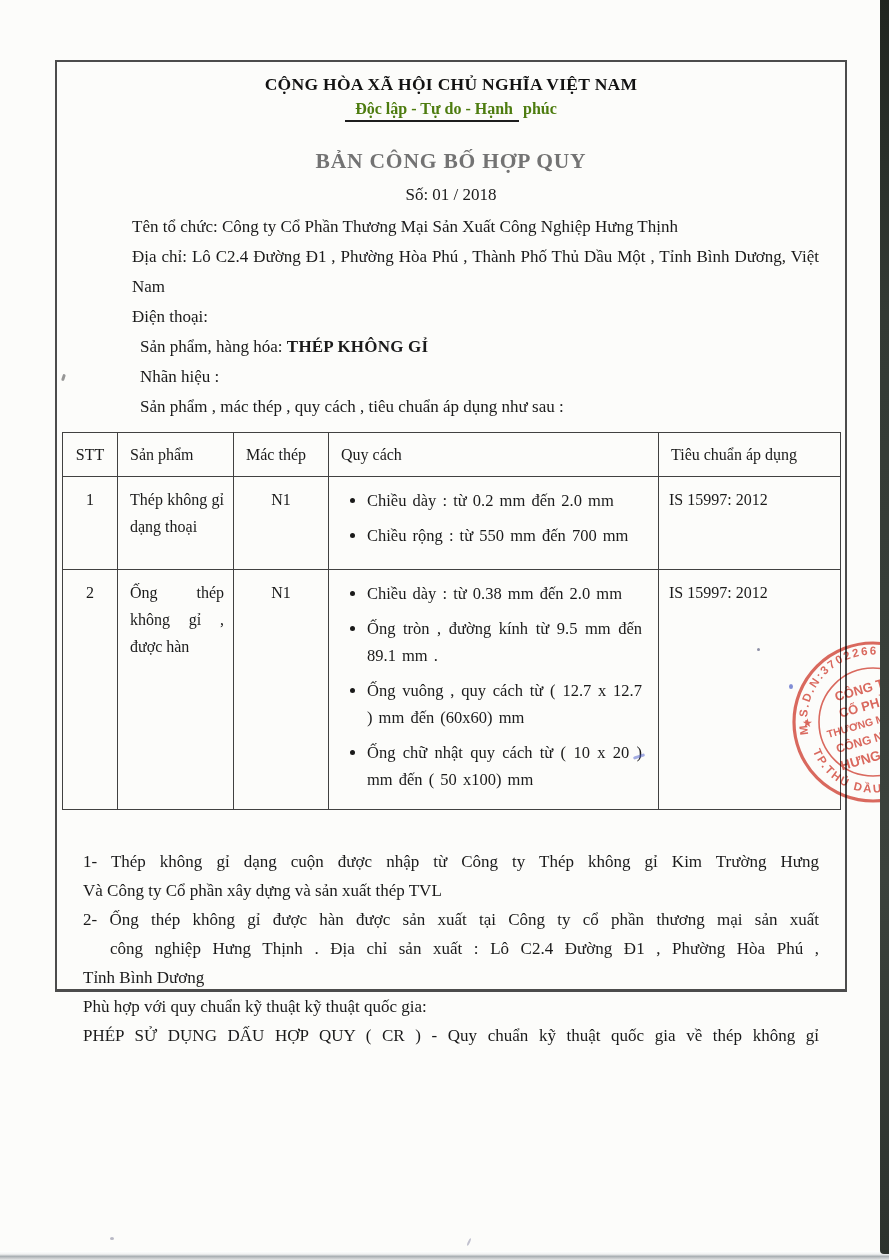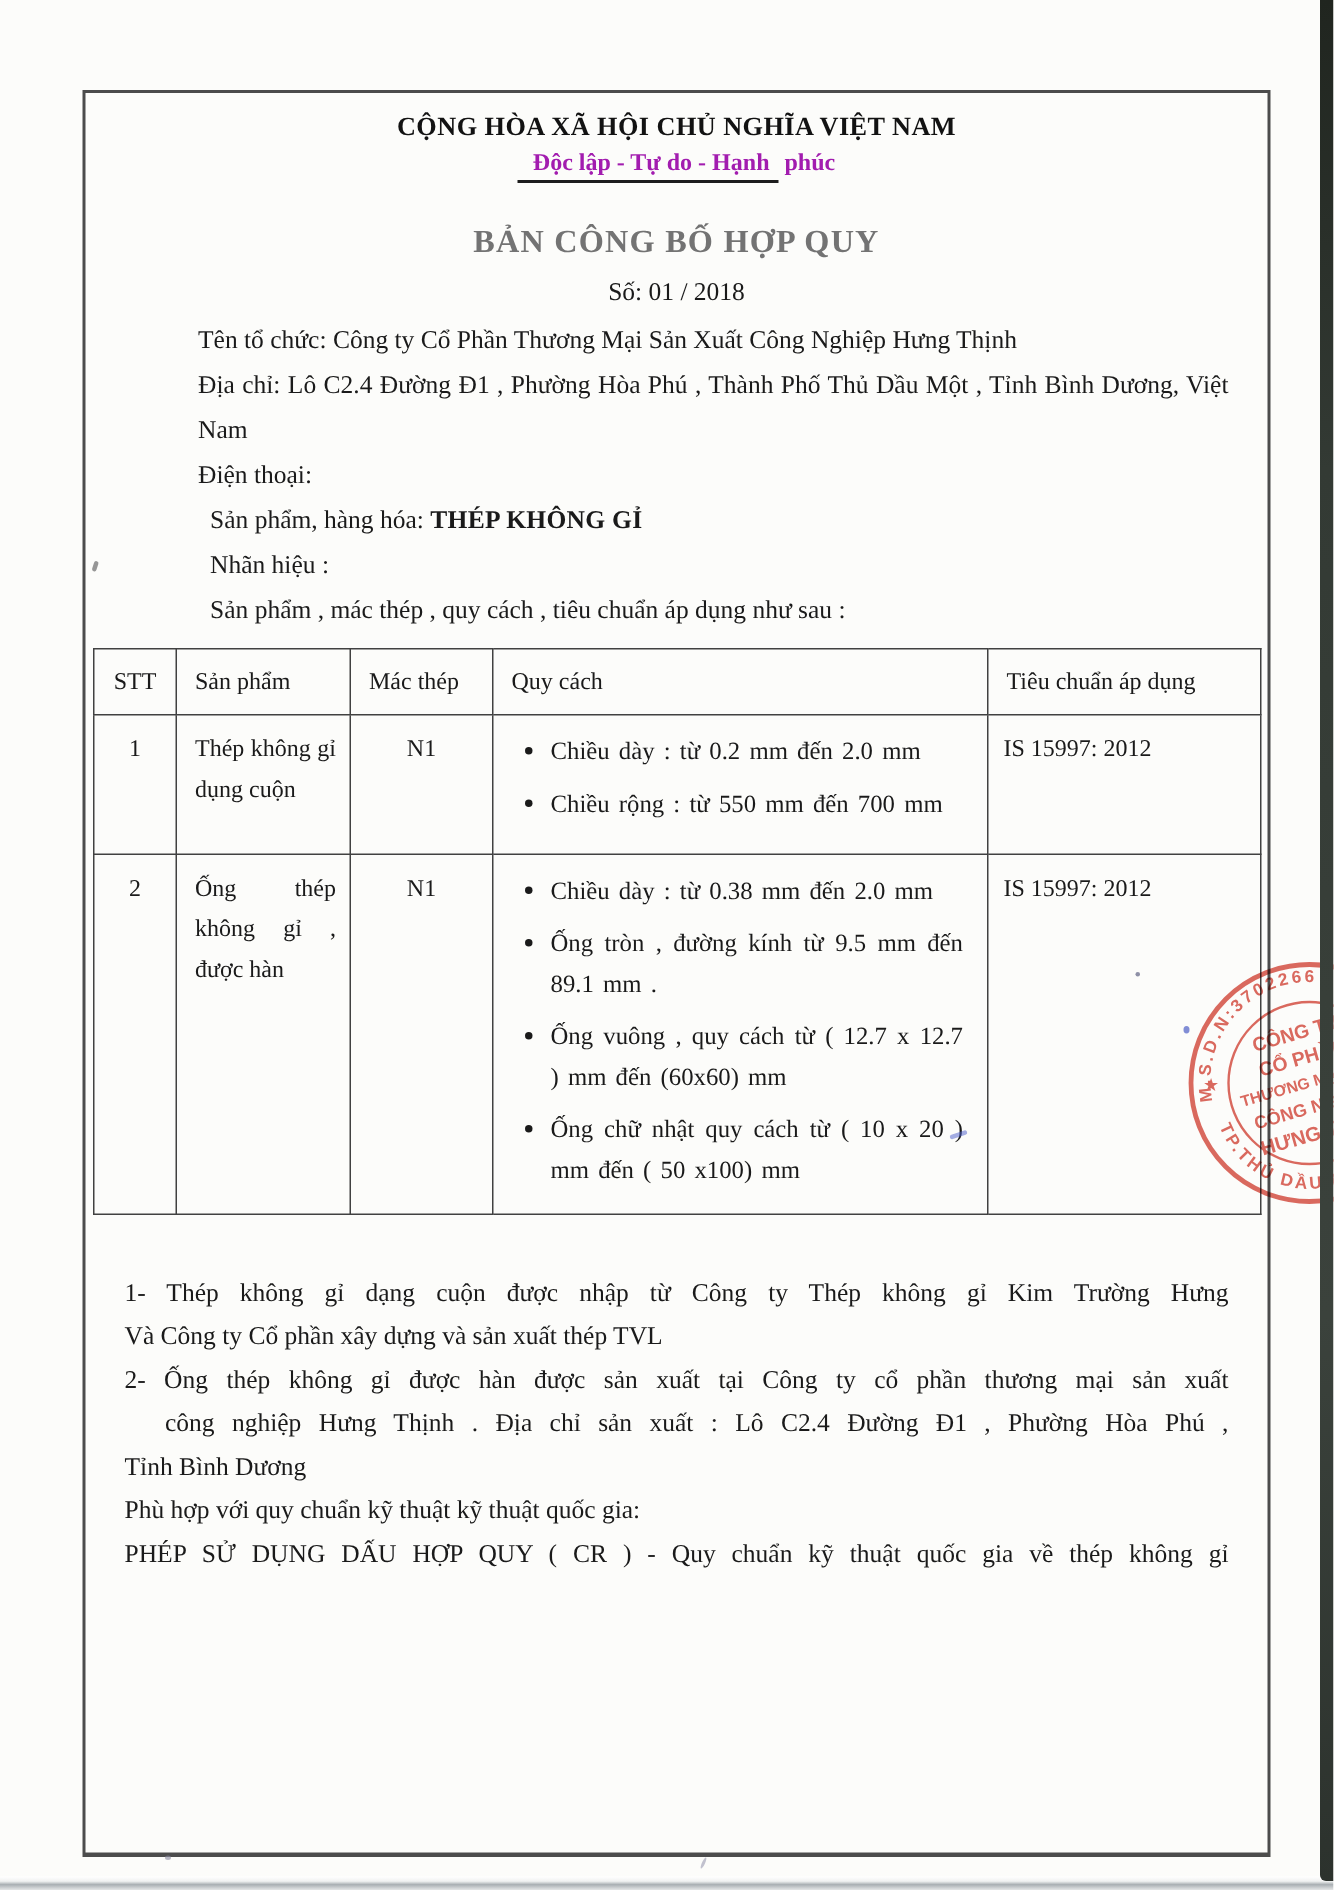--- a/index.html
+++ b/index.html
@@ -19,30 +19,30 @@
     border-radius:0 0 0 4px; z-index:50;
   }
   .scan-edge-bottom {
     position:absolute; left:0; right:0; bottom:0; height:9px;
     background:linear-gradient(to bottom,#ffffff 0%,#f0f1f1 35%,#a9afb3 60%,#cfd2d4 85%,#e4e6e7 100%);
     z-index:49;
   }
 
   
   .doc-frame {
-    position:absolute; left:55px; top:60px; width:792px; height:1178px;
+    position:absolute; left:55px; top:60px; width:792px; height:932px;
     border:2px solid #4c4c4c;
     border-bottom-width:3px;
     background:transparent;
   }
 
   
   .doc-header { text-align:center; padding-top:12px; }
   .national-title { font-size:17.5px; font-weight:bold; letter-spacing:.3px; color:#121212; }
-  .motto { margin-top:5px; font-size:16px; font-weight:bold; color:#a21caf; }
+  .motto { margin-top:5px; font-size:16px; font-weight:bold; color:#4d7c0f; }
   .motto .u { display:inline-block; border-bottom:2px solid #1d1d1d; padding:0 6px 2px 10px; }
   .doc-title { margin-top:27px; font-size:21.5px; font-weight:bold; letter-spacing:.8px; color:#737373; }
   .doc-number { margin-top:11px; font-size:17px; }
 
   
   .doc-info { padding:7px 26px 0 28px; font-size:17px; line-height:30px;margin-left:47px; }
   .doc-info p { margin:0; }
   .p-justify { text-align:justify; }
   .indent-sm { padding-left:8px; }
   .product-value { font-weight:bold; letter-spacing:.2px; }
@@ -135,21 +135,21 @@
         <th class="c">STT</th>
         <th>Sản phẩm</th>
         <th>Mác thép</th>
         <th>Quy cách</th>
         <th>Tiêu chuẩn áp dụng</th>
       </tr>
     </thead>
     <tbody>
       <tr class="row-1">
         <td class="td-stt">1</td>
-        <td class="td-sp">Thép không gỉ dụng cuộn</td>
+        <td class="td-sp">Thép không gỉ dạng thoại</td>
         <td class="td-mt">N1</td>
         <td>
           <ul class="qc-list">
             <li>Chiều dày : từ 0.2 mm đến 2.0 mm</li>
             <li>Chiều rộng : từ 550 mm đến 700 mm</li>
           </ul>
         </td>
         <td class="td-tc">IS 15997: 2012</td>
       </tr>
       <tr class="row-2">

